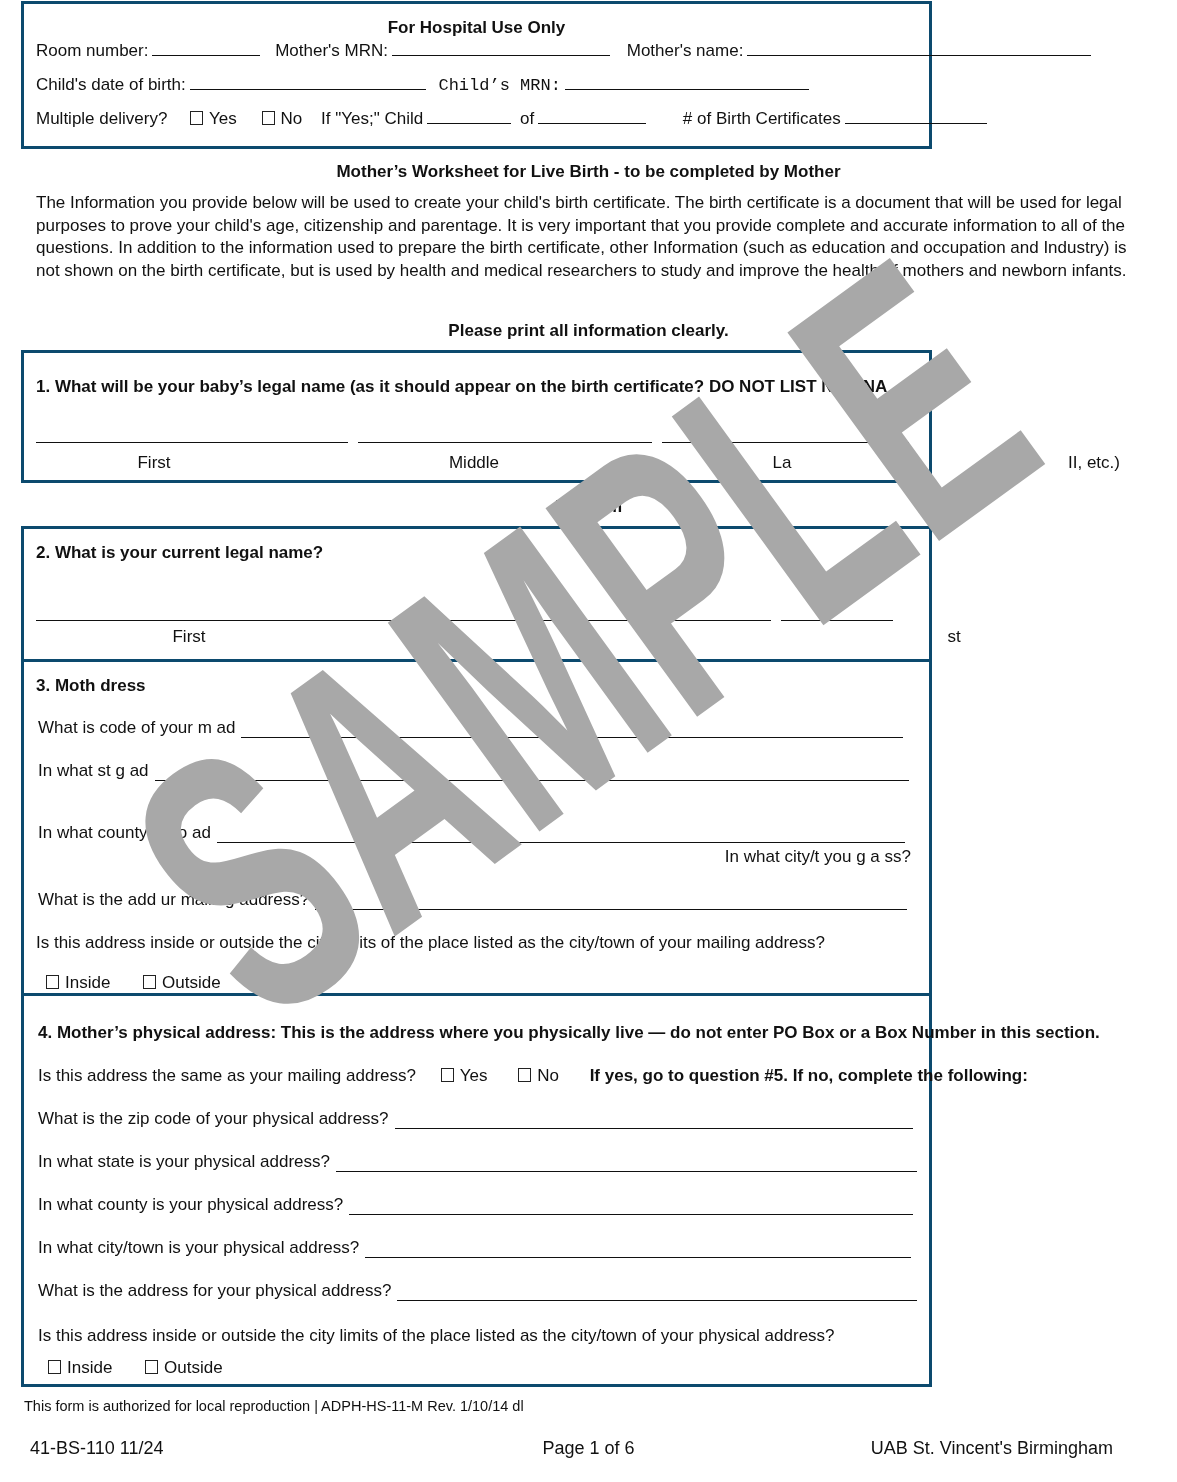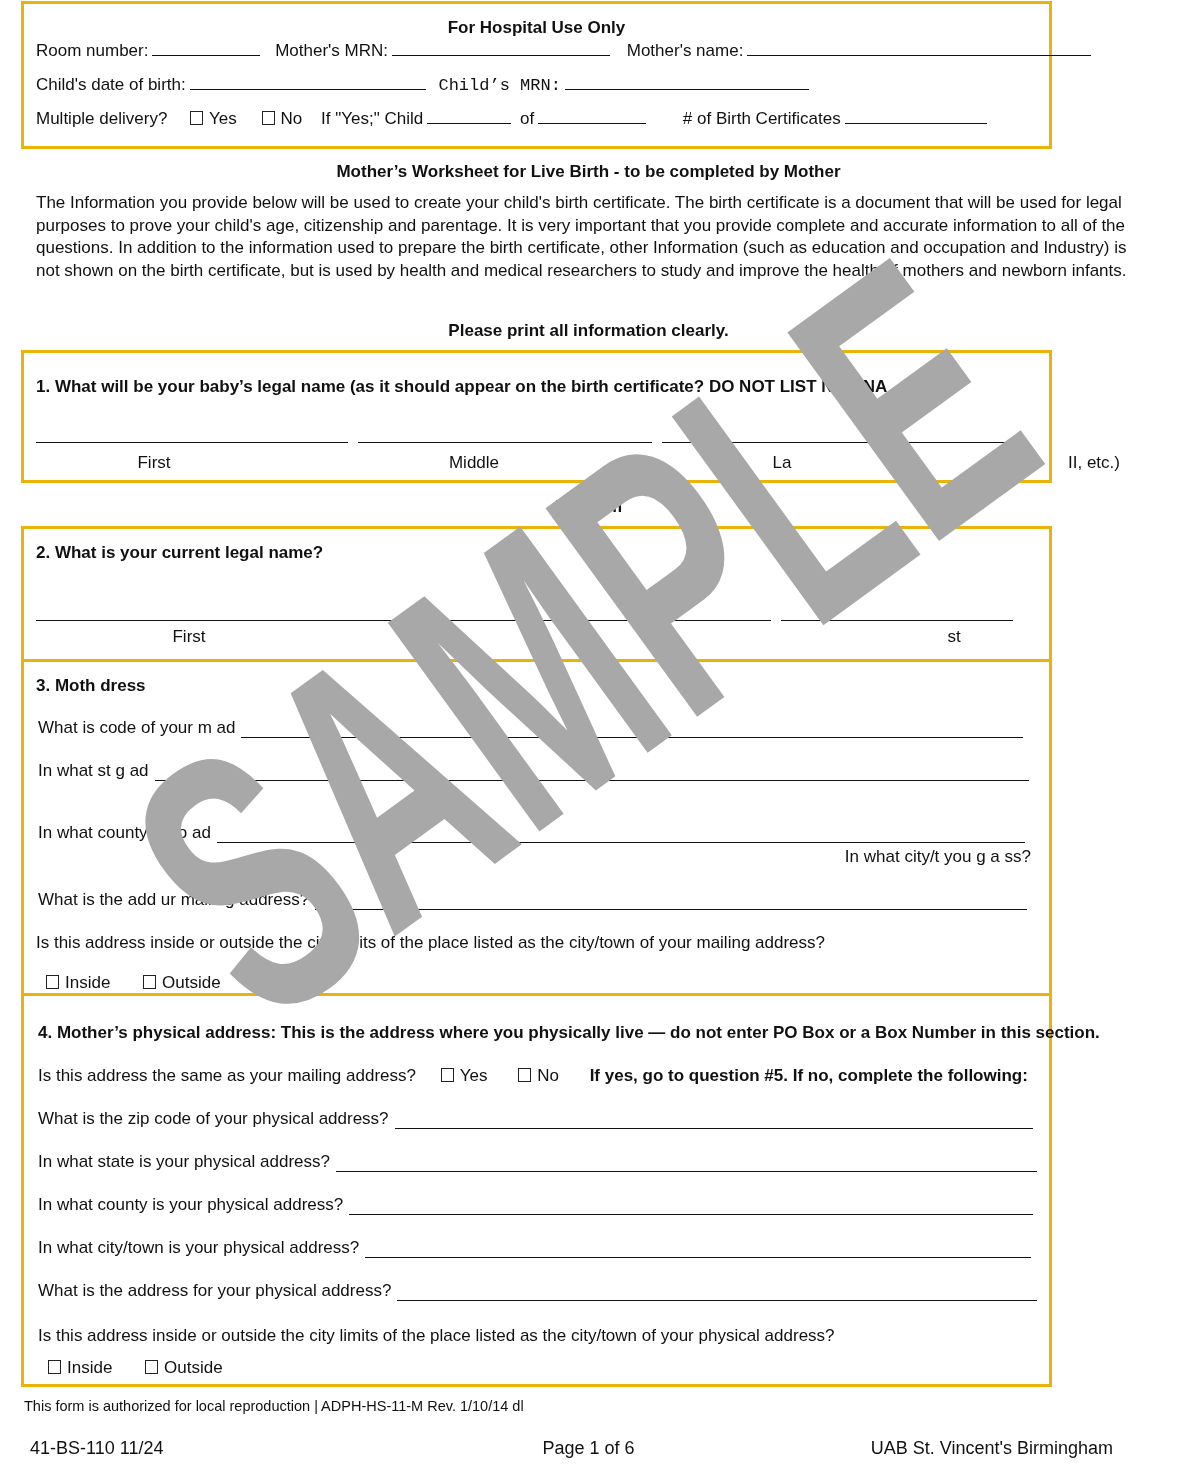--- a/index.html
+++ b/index.html
@@ -1,19 +1,19 @@
 <!DOCTYPE html>
 <html><head>
   <meta charset="utf-8">
   <style>
     * { box-sizing: border-box; margin: 0; padding: 0; }
     html, body { width: 1177px; height: 1482px; background: #ffffff; overflow: hidden; }
     body { position: relative; font-family: "Liberation Sans", "DejaVu Sans", sans-serif; color: #111; font-size: 17px; }
 
-    .box { position: absolute; left: 21px; width: 1031px; border: 3px solid #eab308; }
+    .box { position: absolute; left: 21px; width: 911px; border: 3px solid #0c4a6e; }
     .row { position: absolute; white-space: nowrap; }
     .bold { font-weight: bold; }
     .center { left: 0; right: 0; text-align: center; }
     .blank { display: inline-block; border-bottom: 1.5px solid #111; height: 14px; vertical-align: baseline; margin: 0 4px 0 4px; }
     .cb { display: inline-block; width: 13px; height: 14px; border: 1.5px solid #222; vertical-align: -1px; margin-right: 6px; }
     .opt { display: inline-block; margin-right: 18px; padding-left: 10px; }
 
     .intro { position: absolute; left: 36px; top: 192px; width: 1100px; font-size: 17px; line-height: 22.5px; }
 
     .field-row { position: absolute; left: 14px; right: 20px; display: flex; align-items: flex-end; white-space: nowrap; }

